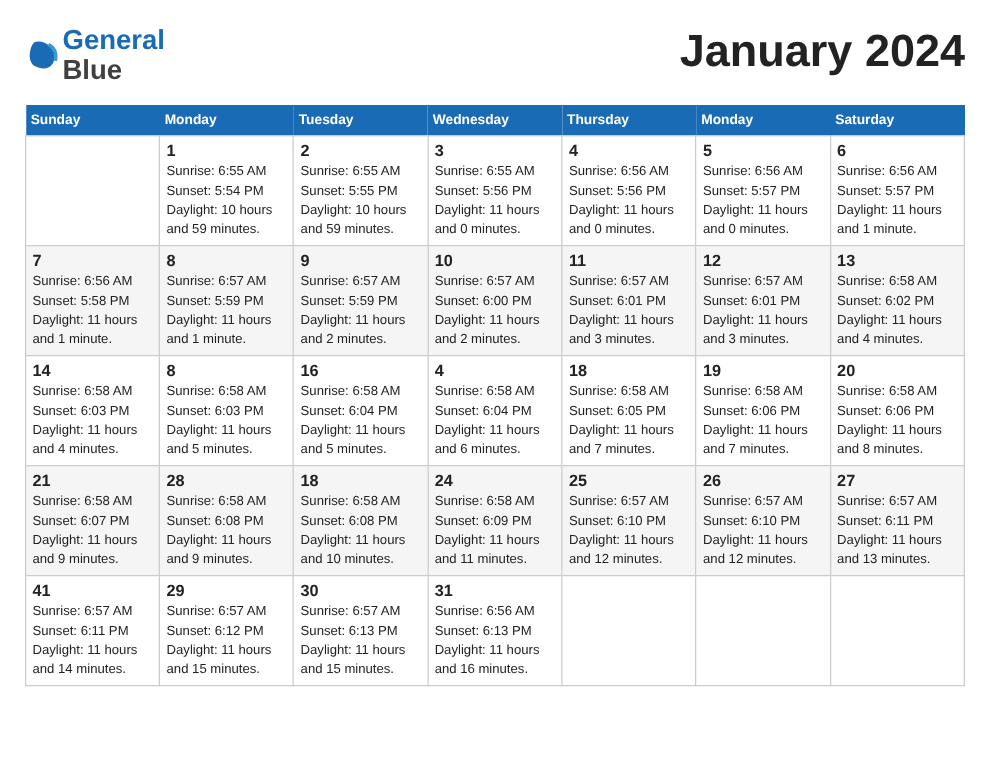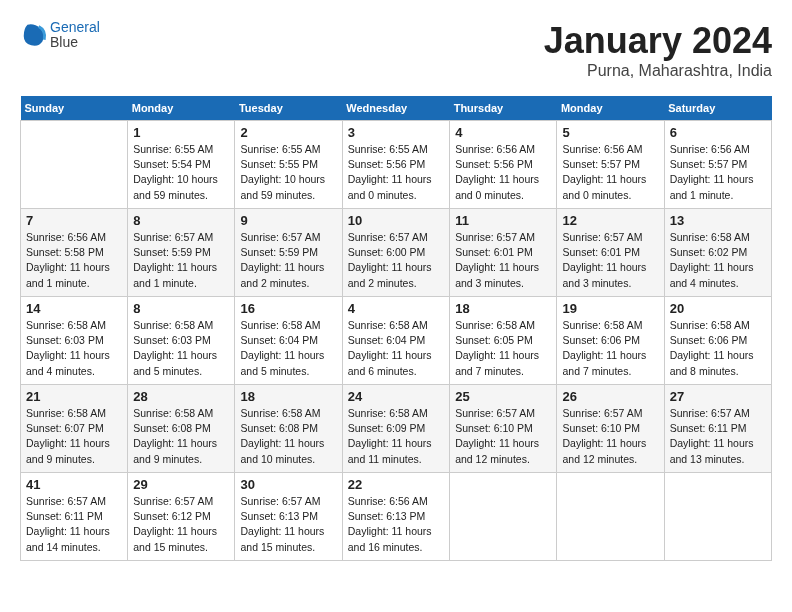--- a/index.html
+++ b/index.html
@@ -14,35 +14,35 @@
       display: flex;
       justify-content: space-between;
       align-items: flex-start;
       margin-bottom: 16px;
     }
     .logo {
       display: flex;
       align-items: center;
     }
     .logo-text {
-      font-size: 14px;
-      font-weight: normal;
+      font-size: 22px;
+      font-weight: bold;
       color: #1a1a2e;
       line-height: 1.1;
     }
     .logo-text span {
       color: #1a6bb5;
     }
     .logo-icon {
       width: 28px;
       height: 28px;
       margin-right: 2px;
     }
     .title-block {
-      text-align: right;
+      text-align: left;
     }
     .month-title {
       font-size: 36px;
       font-weight: bold;
       color: #222;
     }
     .location {
       font-size: 16px;
       color: #444;
     }
@@ -98,21 +98,20 @@
     </svg>
     <div>
       <div class="logo-text">
         <span>General</span><br>
         <span style="color:#404040;">Blue</span>
       </div>
     </div>
   </div>
   <div class="title-block">
     <div class="month-title">January 2024</div>
-    <div class="location">Purna, Maharashtra, India</div>
   </div>
 </div>
 
 <table class="calendar">
   <thead>
     <tr id="weekday-header">
         <th>Sunday</th>
         <th>Monday</th>
         <th>Tuesday</th>
         <th>Wednesday</th>
@@ -246,21 +245,21 @@
         </td>
         <td>
           <div class="day-number">29</div>
           <div class="day-info">Sunrise: 6:57 AM<br>Sunset: 6:12 PM<br>Daylight: 11 hours<br>and 15 minutes.</div>
         </td>
         <td>
           <div class="day-number">30</div>
           <div class="day-info">Sunrise: 6:57 AM<br>Sunset: 6:13 PM<br>Daylight: 11 hours<br>and 15 minutes.</div>
         </td>
         <td>
-          <div class="day-number">22</div>
+          <div class="day-number">31</div>
           <div class="day-info">Sunrise: 6:56 AM<br>Sunset: 6:13 PM<br>Daylight: 11 hours<br>and 16 minutes.</div>
         </td>
         <td class="empty-cell"></td>
         <td class="empty-cell"></td>
         <td class="empty-cell"></td>
       </tr>
     </tbody>
 </table>
 
 </body></html>

